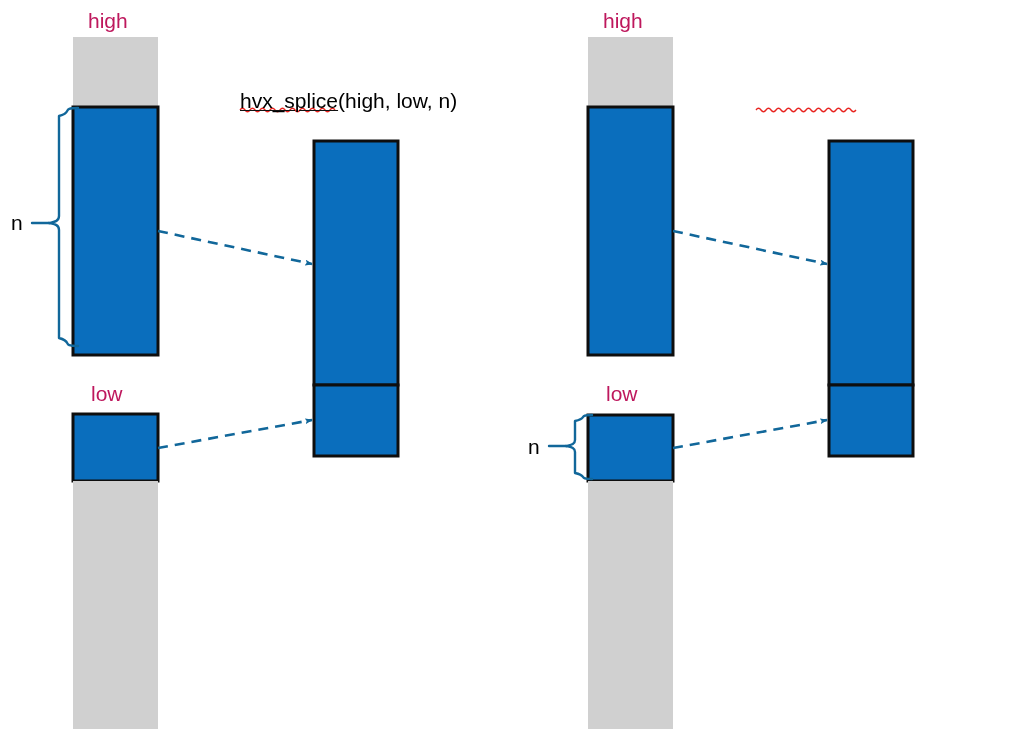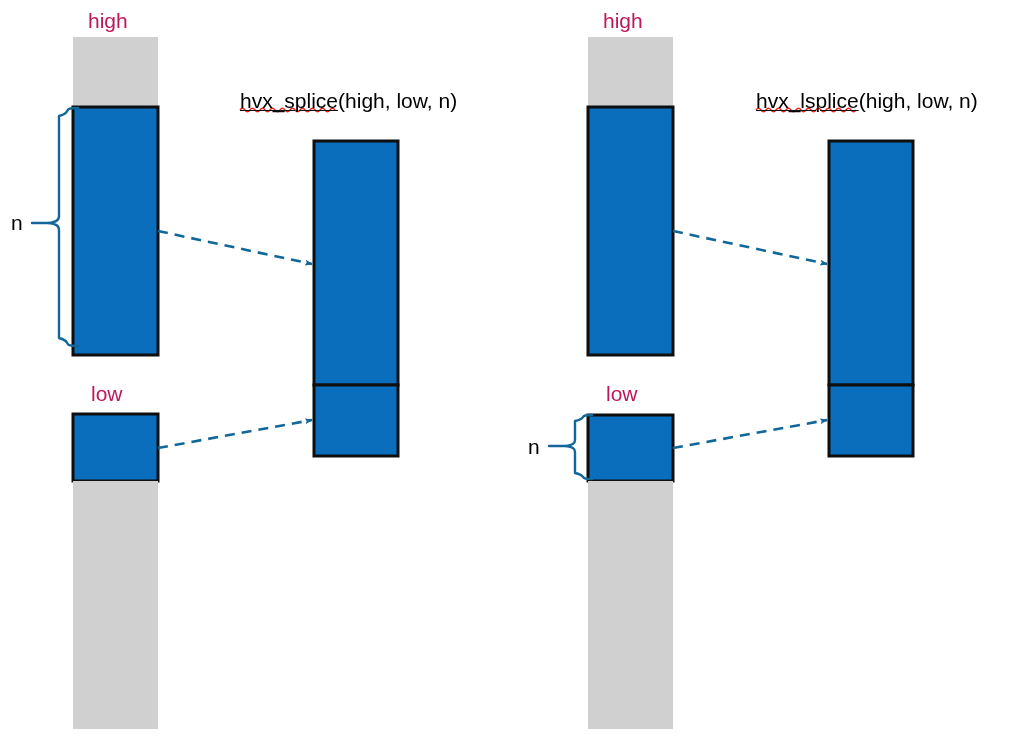--- a/index.html
+++ b/index.html
@@ -131,17 +131,14 @@
   <div class="title" style="left:240px; top:90px;">
     <span class="spell">hvx_splice</span><span>(high, low, n)</span>
   </div>
 
   <div class="label" style="left:603px; top:10px;">high</div>
 
   <div class="label" style="left:606px; top:383px;">low</div>
 
   <div class="n-label" style="left:528px; top:436px;">n</div>
 
-  <div class="title" style="left:756px; top:90px;">
-    <span class="spell">hvx_lsplice</span><span>(high, low, n)</span>
-  </div>
 
 </div>
 
 </body></html>

